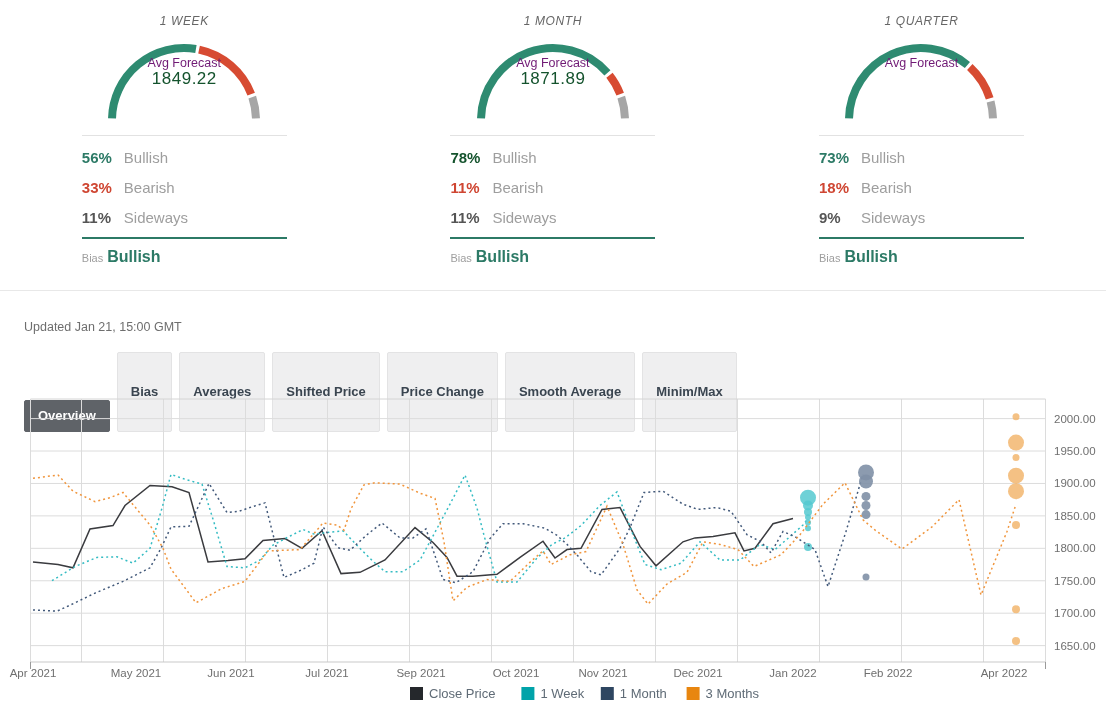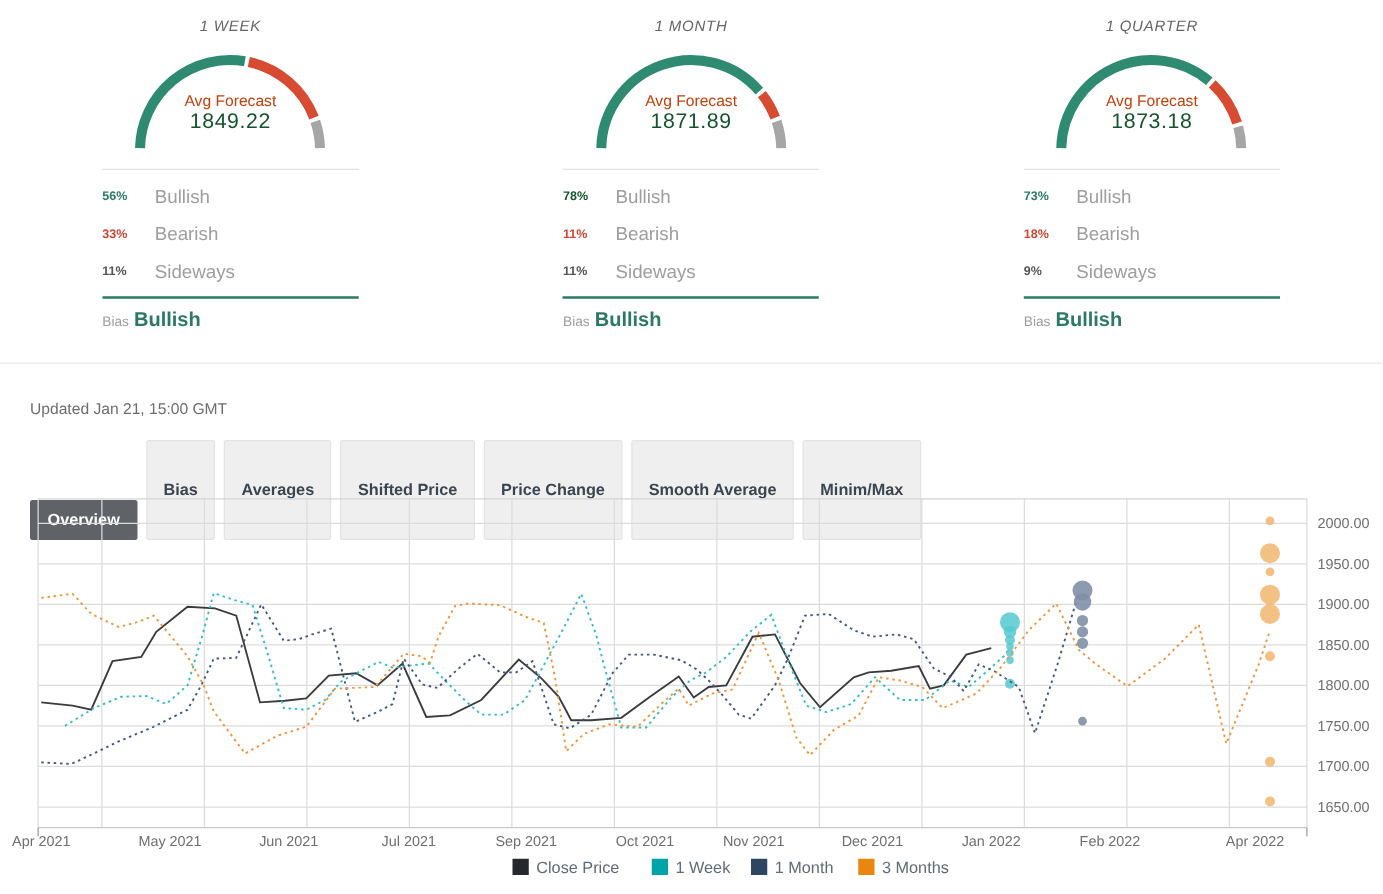--- a/index.html
+++ b/index.html
@@ -7,26 +7,26 @@
     font-family:"Liberation Sans", sans-serif; }
   .page { position:relative; width:1106px; height:715px; background:#fff; }
 
   
   .panels { display:flex; padding-top:8px; }
   .panel { width:368.6px; display:flex; flex-direction:column; align-items:center; }
   .panel-title { font-style:italic; font-size:12px; color:#666; letter-spacing:.6px; margin:6px 0 4px; }
   .gauge-wrap { position:relative; width:160px; height:90px; }
   .gauge-wrap svg { position:absolute; left:0; top:0; }
   .gauge-text { position:absolute; left:0; top:0; width:160px; text-align:center; }
-  .avg-label { margin-top:42px; font-size:12.5px; color:#c2410c; }
+  .avg-label { margin-top:24px; font-size:12.5px; color:#701a75; }
   .avg-value { font-size:17px; color:#14532d; letter-spacing:.5px; line-height:1.05; }
   .panel-divider { width:205px; height:1px; background:#e2e2e2; margin-top:13px; }
   .stats { width:205px; margin-top:6px; }
   .stat-row { display:flex; align-items:center; height:30px; }
-  .stat-pct { width:42px; font-size:10px; font-weight:bold; }
+  .stat-pct { width:42px; font-size:15px; font-weight:bold; }
   .stat-lbl { font-size:15px; color:#9e9e9e; }
   .bias-underline { width:205px; height:2px; margin-top:5px; }
   .bias-row { width:205px; margin-top:9px; }
   .bias-word { font-size:11px; color:#9e9e9e; margin-right:4px; }
   .bias-value { font-size:16px; font-weight:bold; }
 
   .top-divider { position:absolute; left:0; top:290px; width:1106px; height:1px; background:#e8e8e8; }
   .updated { position:absolute; left:24px; top:300px; font-size:12.5px; color:#6e6e6e;margin-top:20px; }
 
   
@@ -109,21 +109,20 @@
       <div class="panel">
         <div class="panel-title">1 QUARTER</div>
         <div class="gauge-wrap">
           <svg width="160" height="90">
             <path d="M 8.02 86.42 A 72 72 0 0 1 126.42 32.96" stroke="#2e8b71" stroke-width="8" fill="none"></path>
             <path d="M 128.79 35.05 A 72 72 0 0 1 148.68 66.40" stroke="#d74b32" stroke-width="8" fill="none"></path>
             <path d="M 149.57 69.44 A 72 72 0 0 1 151.98 86.42" stroke="#a6a6a6" stroke-width="8" fill="none"></path>
           </svg>
           <div class="gauge-text">
             <div class="avg-label">Avg Forecast</div>
-            <div class="avg-value">1873.18</div>
           </div>
         </div>
         <div class="panel-divider"></div>
         <div class="stats">
           <div class="stat-row">
             <span class="stat-pct" style="color: rgb(44, 122, 102);">73%</span>
             <span class="stat-lbl">Bullish</span>
           </div>
           <div class="stat-row">
             <span class="stat-pct" style="color: rgb(207, 70, 50);">18%</span>

